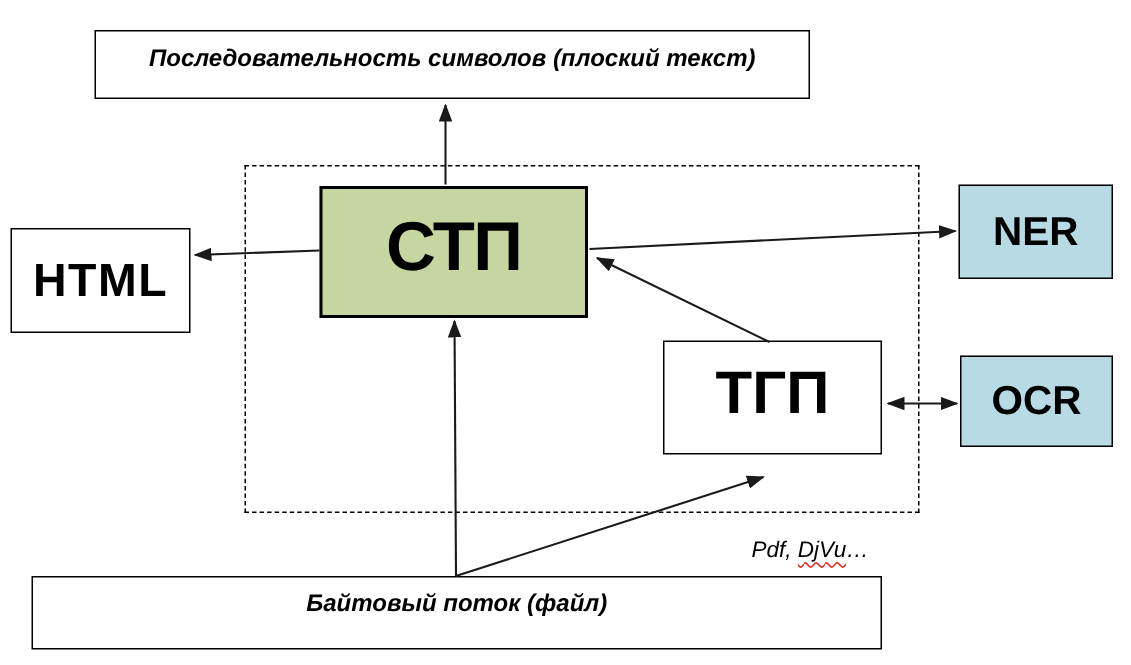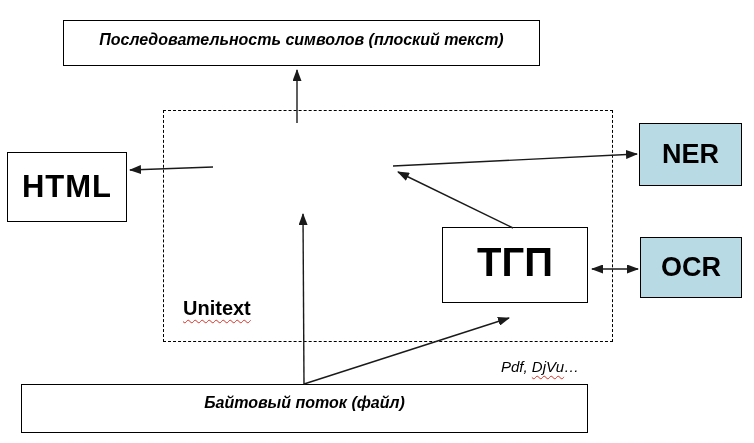--- a/index.html
+++ b/index.html
@@ -66,38 +66,40 @@
   <div class="dashed" id="unitext-container"></div>
 
   <div class="box" id="top-box">
     <span>Последовательность символов (плоский текст)</span>
   </div>
 
   <div class="box" id="html-box">
     <span>HTML</span>
   </div>
 
+  <div class="box" id="stp-box" style="background-color: rgb(197, 214, 161);">
+    <span>СТП</span>
+  </div>
 
   <div class="box" id="tgp-box">
     <span>ТГП</span>
   </div>
 
   <div class="box" id="ocr-box" style="background-color: rgb(184, 218, 228);">
     <span>OCR</span>
   </div>
 
   <div class="box" id="ner-box" style="background-color: rgb(184, 218, 228);">
     <span>NER</span>
   </div>
 
   <div class="box" id="bottom-box">
     <span>Байтовый поток (файл)</span>
   </div>
 
-  <div id="unitext-label">Unitext</div>
 
   <div id="formats-label"><span>Pdf, </span><span class="misspelled">DjVu</span><span>…</span></div>
 
   <svg id="arrow-layer" viewBox="0 0 754 443" xmlns="http://www.w3.org/2000/svg">
     <defs>
       <marker id="ah" markerUnits="userSpaceOnUse" markerWidth="12" markerHeight="9" refX="11" refY="4.5" orient="auto-start-reverse">
         <path d="M0,0 L12,4.5 L0,9 Z" fill="#1a1a1a"></path>
       </marker>
     </defs>
     <line x1="297" y1="123" x2="297" y2="70" marker-end="url(#ah)"></line>

